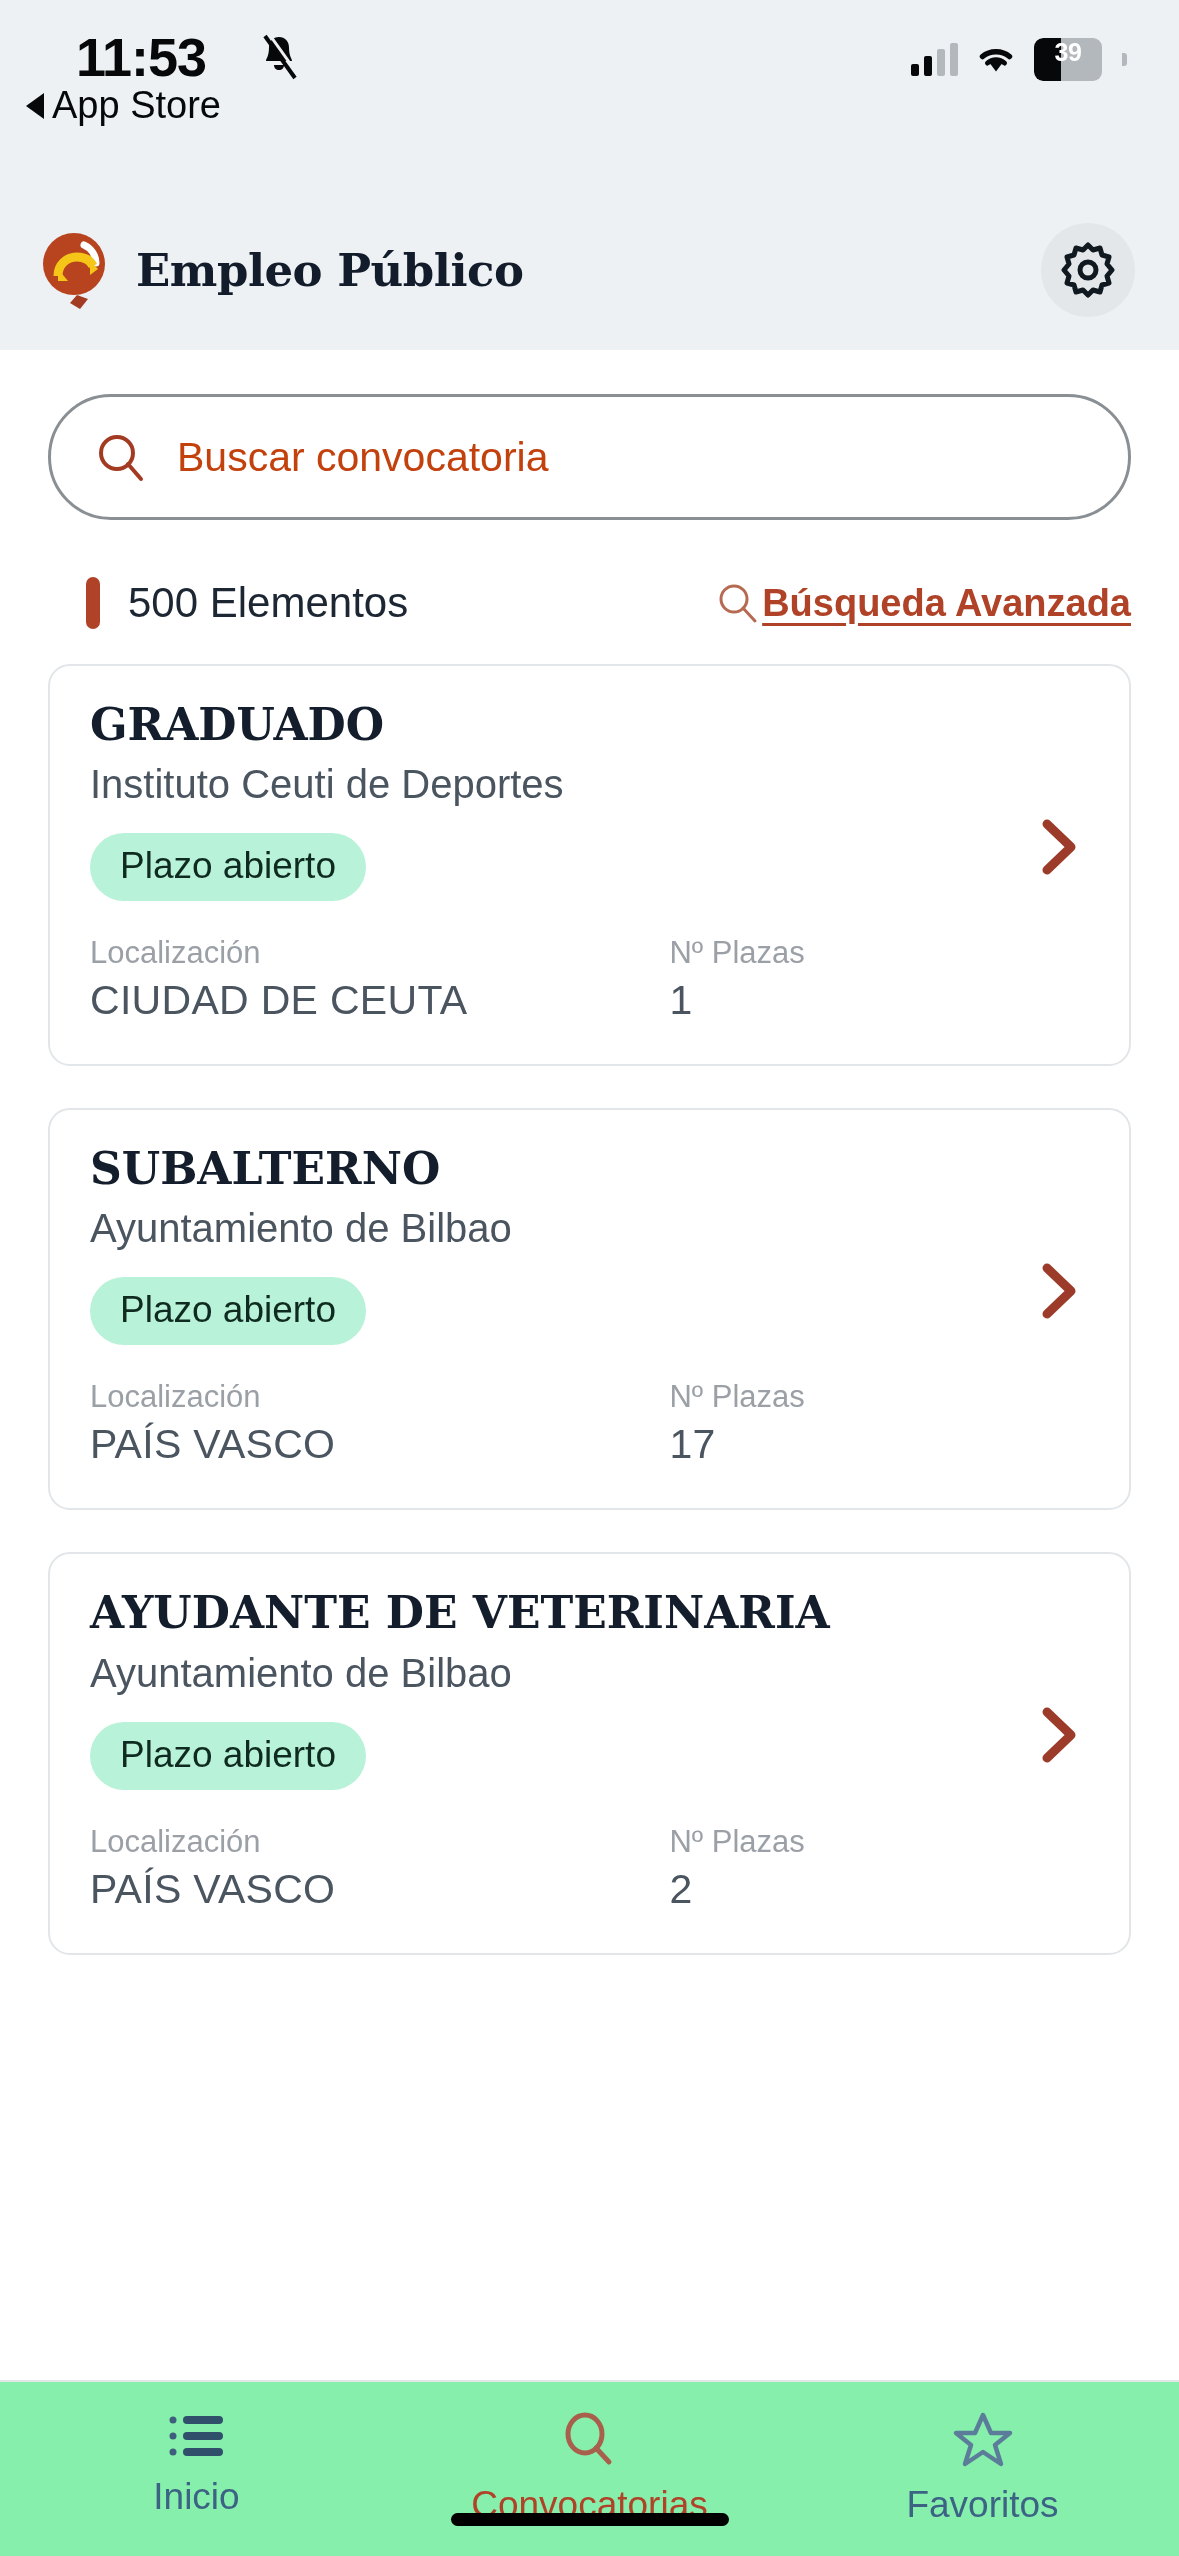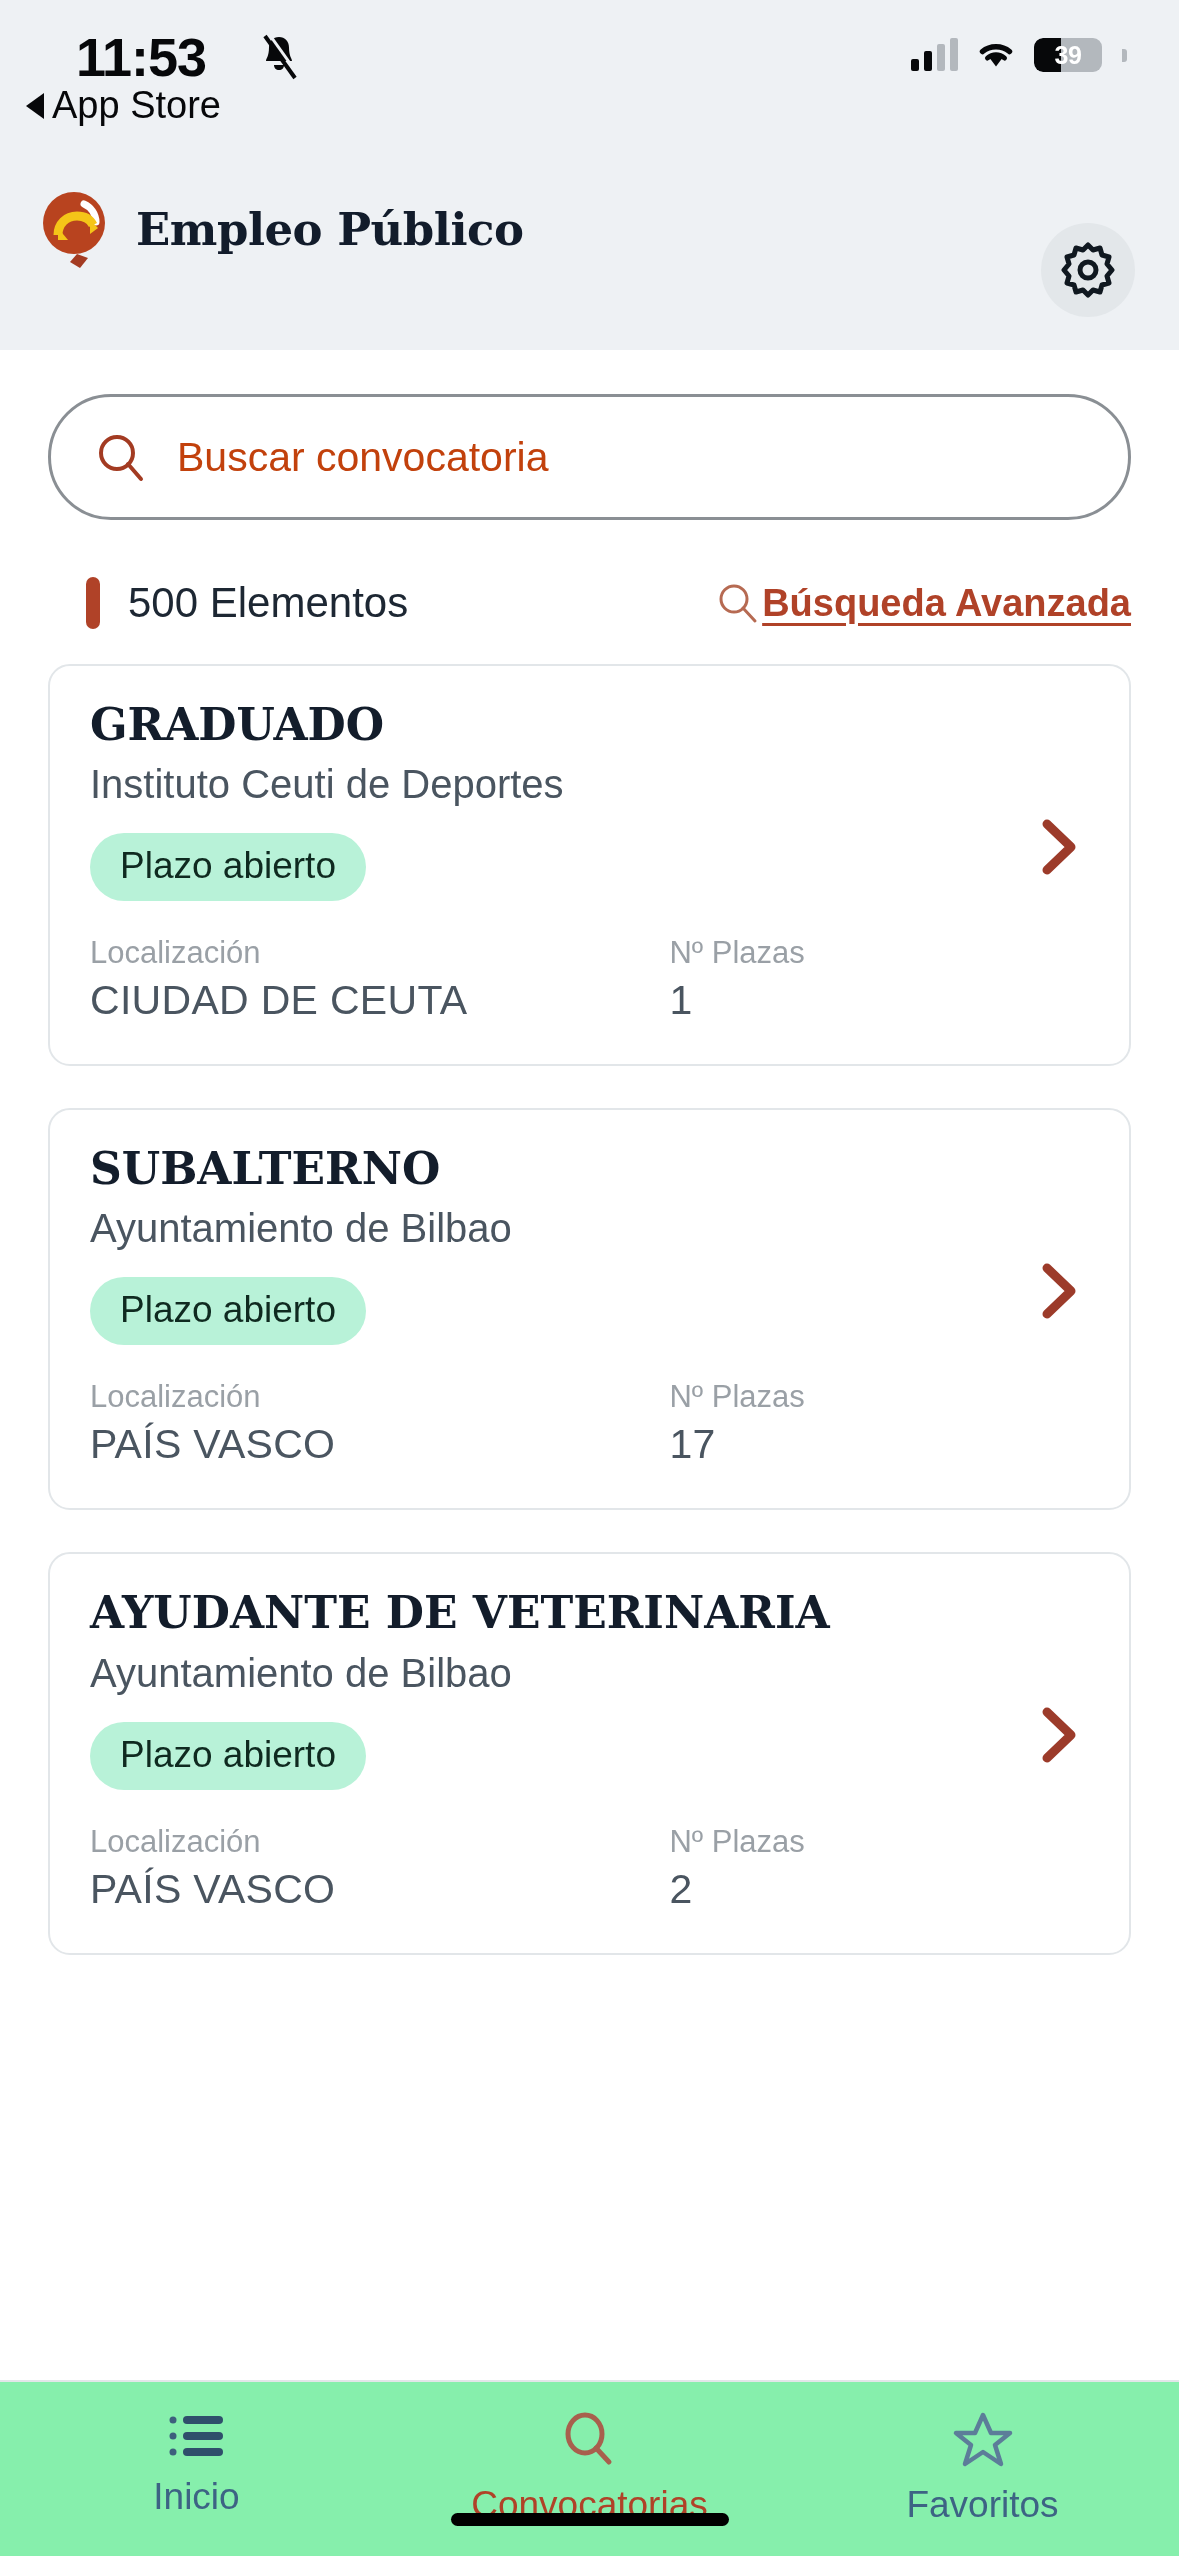--- a/index.html
+++ b/index.html
@@ -56,42 +56,42 @@
     display:flex; align-items:center; gap:17px;
   }
   .cell-bars { display:flex; align-items:flex-end; gap:5px; height:32px; }
   .cell-bars i { display:block; width:8px; border-radius:2px; background:#07080a; }
   .cell-bars i.b1 { height:12px; }
   .cell-bars i.b2 { height:20px; }
   .cell-bars i.b3 { height:27px; background:#b3b8bd; }
   .cell-bars i.b4 { height:33px; background:#b3b8bd; }
   .wifi { position:relative; width:42px; height:32px; }
   .battery {
-    position:relative; width:68px; height:34px;
+    position:relative; width:68px; height:43px;
     border-radius:9px; background:#b3b8bd; overflow:hidden;
-    display:flex; align-items:center;
+    display:flex; align-items:flex-start;
   }
   .battery .fill {
     position:absolute; left:0; top:0; bottom:0; width:39%;
     background:#07080a; border-radius:9px 0 0 9px;
   }
   .battery .pct {
     position:relative; z-index:2; width:100%; text-align:center;
     font-family:"Liberation Sans", sans-serif;
     font-size:25px; font-weight:700; color:#ffffff;
     letter-spacing:-0.5px;
   }
   .battery-cap {
     width:5px; height:13px; background:#b3b8bd;
     border-radius:0 3px 3px 0; margin-left:3px;
   }
 
   .appbar {
     height:160px;
-    display:flex; align-items:flex-start;
+    display:flex; align-items:center;
     padding:0 48px 0 40px;
     position:relative;
   }
   .brand { display:flex; align-items:center; gap:22px; }
   .logo { width:74px; height:78px; flex:0 0 auto; }
   .app-title {
     font-family:"DejaVu Serif", serif;
     font-size:45px; font-weight:700; color:#121c2b;
     letter-spacing:-0.5px;
   }

